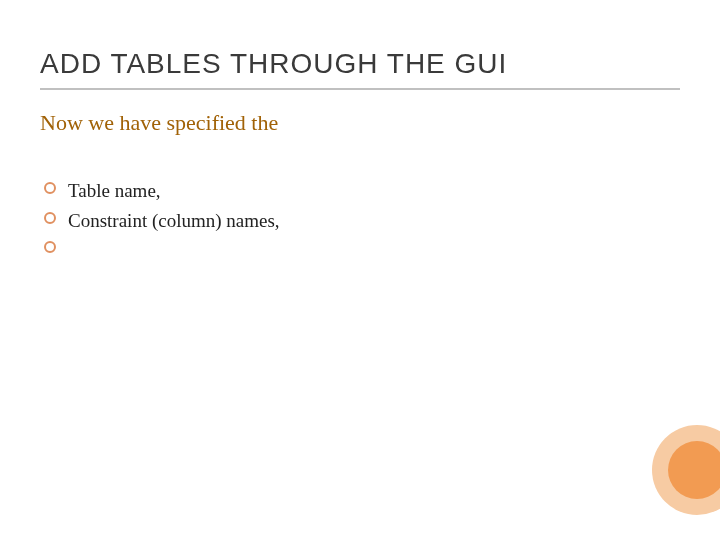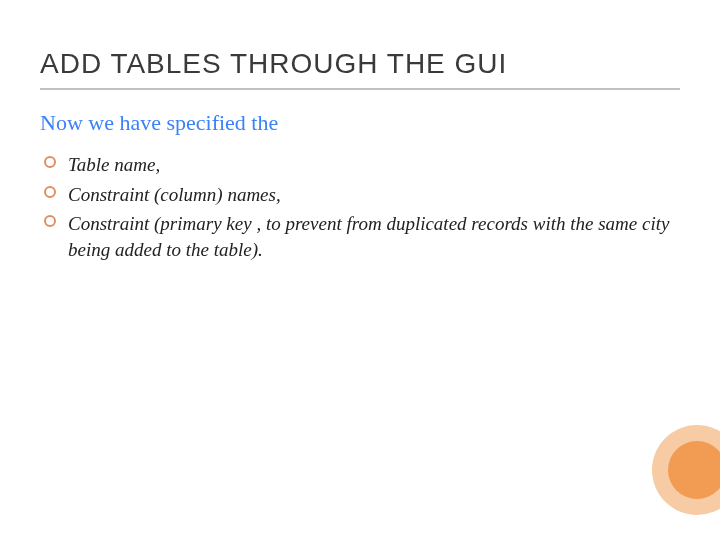--- a/index.html
+++ b/index.html
@@ -21,27 +21,26 @@
     letter-spacing: 1px;
     color: #3a3a3a;
     font-weight: 400;
     border-bottom: 2px solid #c0c0c0;
     padding-bottom: 8px;
     margin-bottom: 20px;
   }
   .intro {
     font-family: Georgia, 'Times New Roman', serif;
     font-size: 22px;
-    color: #3b82f6;
-    margin-bottom: 16px;
+    color: #a16207;
+    margin-bottom: 42px;
   }
   .bullets {
     list-style: none;
     padding-left: 4px;
-    font-style: italic;
   }
   .bullets li {
     font-family: Georgia, 'Times New Roman', serif;
     font-size: 19px;
     color: #222;
     line-height: 1.35;
     margin-bottom: 4px;
     padding-left: 24px;
     position: relative;
   }
@@ -92,21 +91,20 @@
     <li>
       <span class="bullet-icon"></span>
       <span>Table name,</span>
     </li>
     <li>
       <span class="bullet-icon"></span>
       <span>Constraint (column) names,</span>
     </li>
     <li>
       <span class="bullet-icon"></span>
-      <span>Constraint (primary key , to prevent from duplicated records with the same city being added to the table).</span>
     </li>
   </ul>
 
   <div class="circle-decor">
     <div class="outer"></div>
     <div class="inner"></div>
   </div>
 </div>
 
 </body></html>

